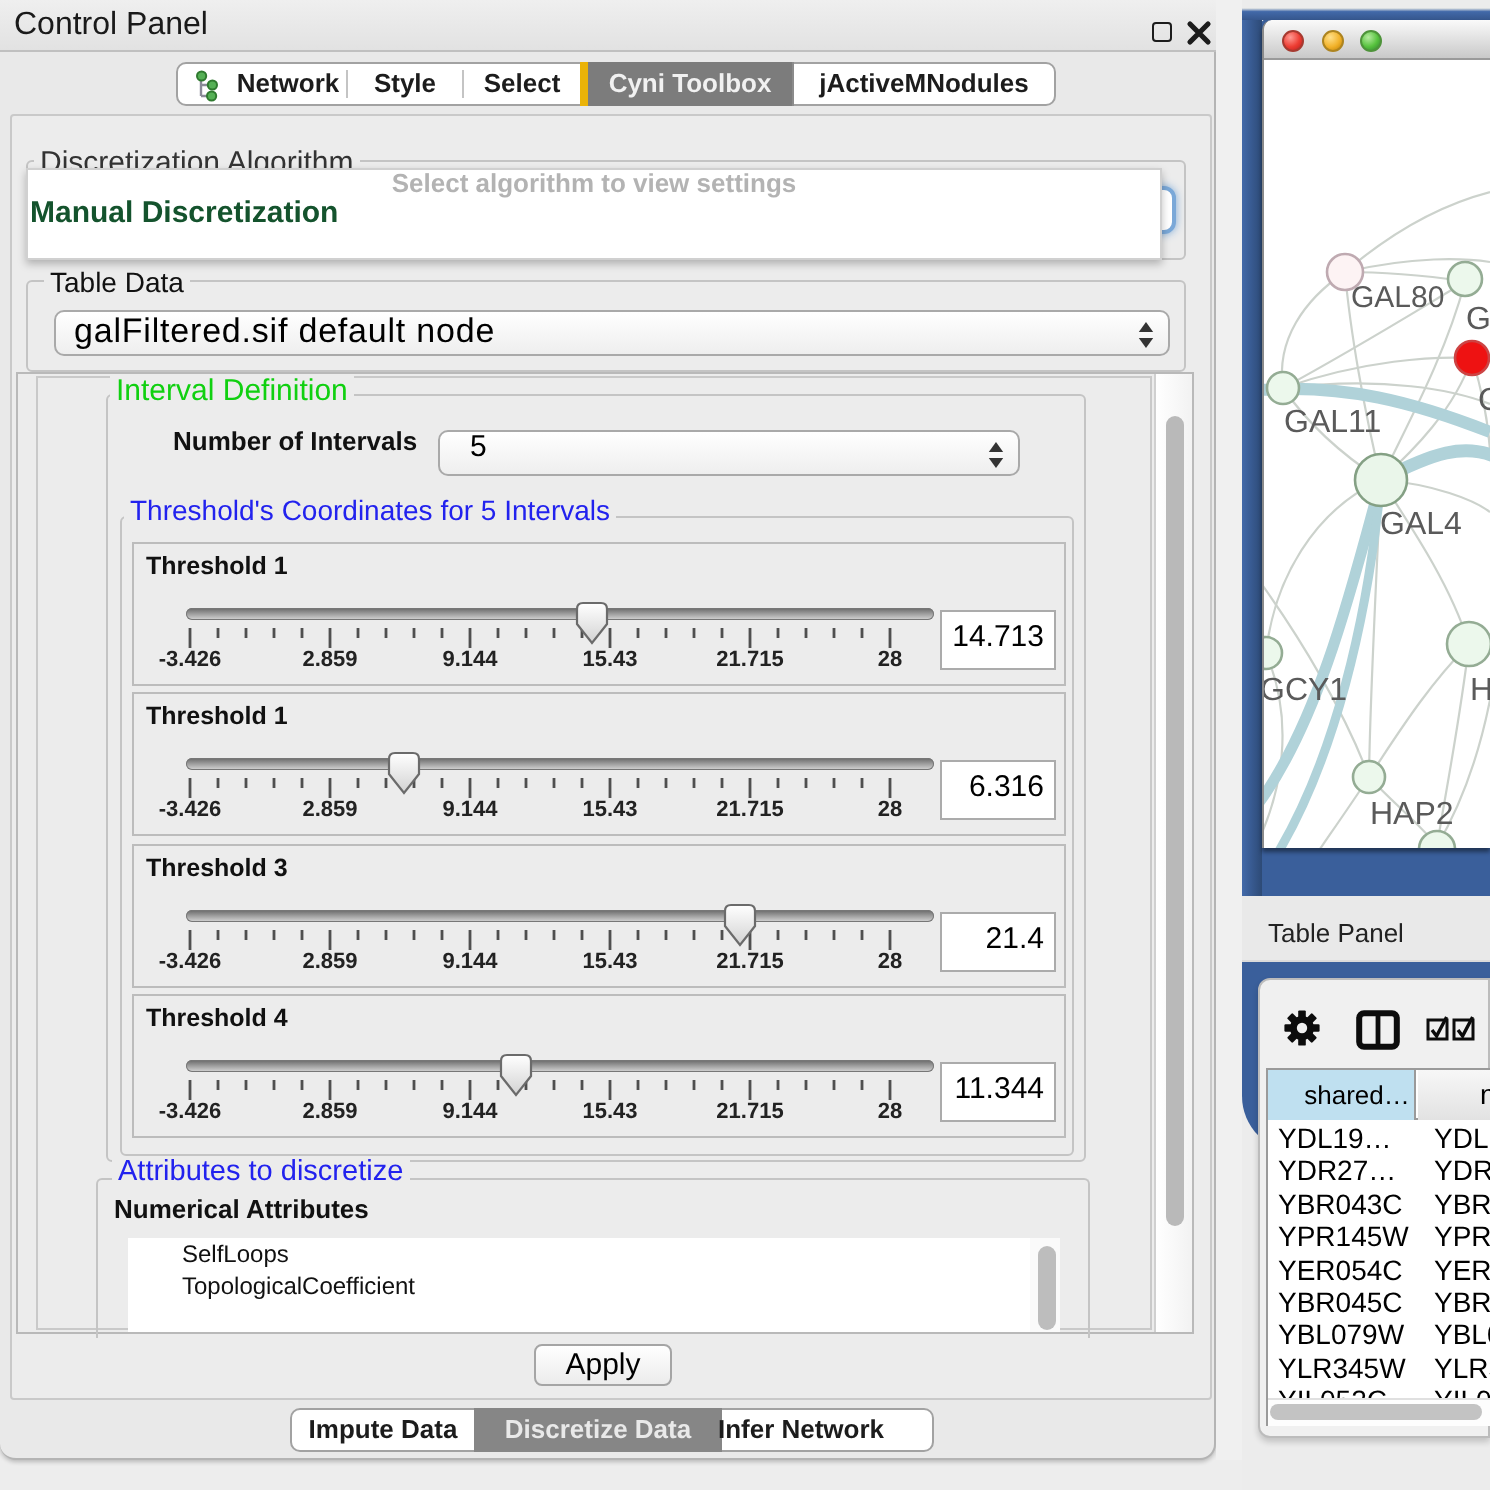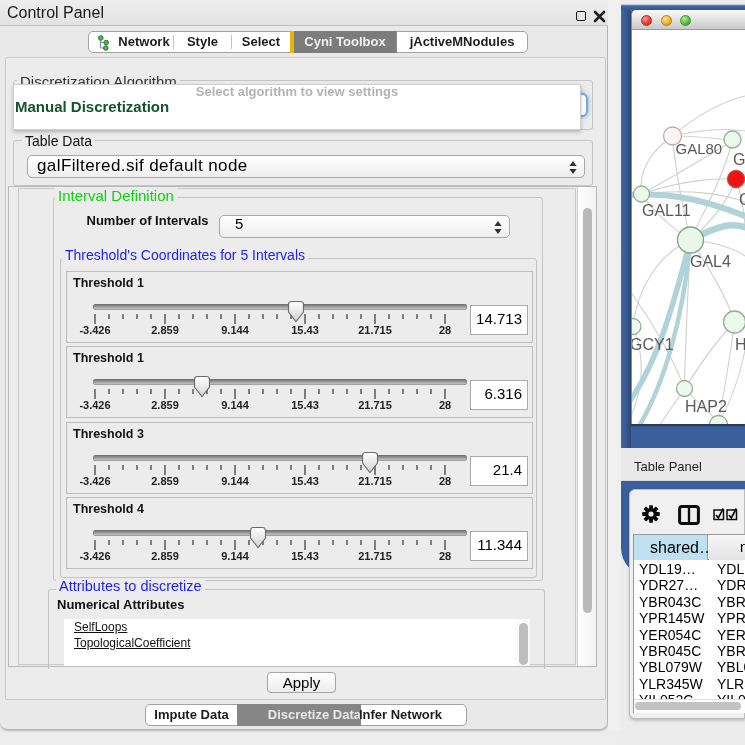--- a/index.html
+++ b/index.html
@@ -57,38 +57,38 @@
 .thumbp { position:absolute; top:28px; width:18px; height:23px; }
 .ticks { position:absolute; left:26px; top:42px; width:376px; height:12px; }
 .tlabels { position:absolute; left:0; top:52px; width:467px; height:14px; font-size:11px; font-weight:bold; color:#222; }
 .tlabels span { position:absolute; top:0; transform:translateX(-50%); }
 .vbox { position:absolute; left:403px; top:33px; width:58px; height:30px; background:#fff;
   border:1px solid #ababab; font-size:15px; color:#000; }
 .vbox span { position:absolute; right:5px; top:4px; }
 
 
 #numlist { position:absolute; background:#fff; font-size:12px; color:#111; }
-#numlist div { padding-left:10px; height:16.3px; line-height:16.3px;text-decoration:underline; }
+#numlist div { padding-left:27px; height:16.3px; line-height:16.3px; }
 
 
 #popup { left:13px; top:84px; width:568px; height:46px; background:#fff;
   border:1px solid #d0d0d0; box-shadow:0 2px 4px rgba(0,0,0,0.25); z-index:50; }
 #popup .ph { position:absolute; left:0; top:-1px; width:100%; text-align:center; color:#b3b3b3; font-size:13px; font-weight:bold; }
 #popup .it1 { position:absolute; left:1px; top:13px; font-size:15px; font-weight:bold; color:#14532d; }
 #popup .it2 { position:absolute; left:0px; top:28px; font-size:17px; color:#000; }
 
 
 .btn { position:absolute; background:linear-gradient(#ffffff,#ececec); border:1px solid #a5a5a5;
   border-radius:4px; text-align:center; font-size:13px; color:#000; }
 
 
 #bottabs { left:145px; top:704px; width:322px; height:22px; background:#fff;
   border:1px solid #a2a2a2; border-radius:5px; font-size:13px; font-weight:bold; color:#1c1c1c; }
 #btsel { position:absolute; left:91px; top:-1px; width:124px; height:22px; background:#868686;
-  color:#e9e9e9; line-height:22px; text-align:right; }
+  color:#e9e9e9; line-height:22px; text-align:center; }
 
 
 #gapstrip { left:608px; top:0; width:13px; height:730px; background:#f0f0f0; }
 #rightbg { left:621px; top:0; width:124px; height:745px; background:#ececec; }
 #netframe { left:621px; top:4px; width:124px; height:572px; background:#3a5f9b;border-radius:28px; }
 #netframe .lstrip { position:absolute; left:0; top:0; width:10px; height:448px;
   background:linear-gradient(90deg,#4269a9,#2d4a76); }
 #netframe .tstrip { position:absolute; left:0; top:0; width:124px; height:6px;
   background:linear-gradient(#f0efe9 0%, #4269a9 30%, #35568c 100%); }
 #netwin { position:absolute; left:10px; top:6px; width:114px; height:414px; background:#fff;
@@ -98,21 +98,21 @@
 .tl { position:absolute; top:5px; width:11px; height:11px; border-radius:50%; }
 #netview { position:absolute; left:0; top:21px; width:114px; height:393px; overflow:hidden; }
 
 #tpanelbar { left:621px; top:448px; width:124px; height:33px; background:#e9e9e9;
   border-bottom:1px solid #dadada; font-size:13px; color:#222; }
 #tpanelbox { left:629px; top:489px; width:116px; height:230px; background:#f0f0f0;
   border:1px solid #bcbcbc; border-radius:6px 0 0 6px; box-shadow:0 2px 3px rgba(0,0,0,0.18); }
 #ttable { position:absolute; left:3px; top:44px; width:113px; height:179px; background:#fff;
   border:1px solid #9a9a9a; border-right:none; font-size:14px; color:#000; }
 #thead { position:absolute; left:0; top:0; width:113px; height:25px; border-bottom:1px solid #9a9a9a; }
-#thc1 { position:absolute; left:0; top:0; width:74px; height:25px; background:#bfe0f0; border-right:1px solid #9a9a9a; text-align:center; line-height:25px; font-size:16px; padding-left:16px;}
+#thc1 { position:absolute; left:0; top:0; width:74px; height:25px; background:#bfe0f0; border-right:1px solid #9a9a9a; text-align:center; line-height:25px; font-size:13px; padding-left:16px;}
 #thc2 { position:absolute; left:75px; top:0; width:38px; height:25px; background:linear-gradient(#f7f7f7,#e2e2e2); padding-left:31px; line-height:25px;}
 .trow { position:absolute; left:0; width:113px; height:16.4px; line-height:16.4px; }
 .trow .c1 { position:absolute; left:5px; }
 .trow .c2 { position:absolute; left:83px; }
 #hsb { position:absolute; left:0px; top:164px; width:113px; height:14px; background:#fdfdfd; border-top:1px solid #e0e0e0;}
 #hsb .thumb { position:absolute; left:1px; top:2px; width:106px; height:8px; background:#c3c3c3; border-radius:5px; }
 </style>
 </head>
 <body>
 <div id="stage">

